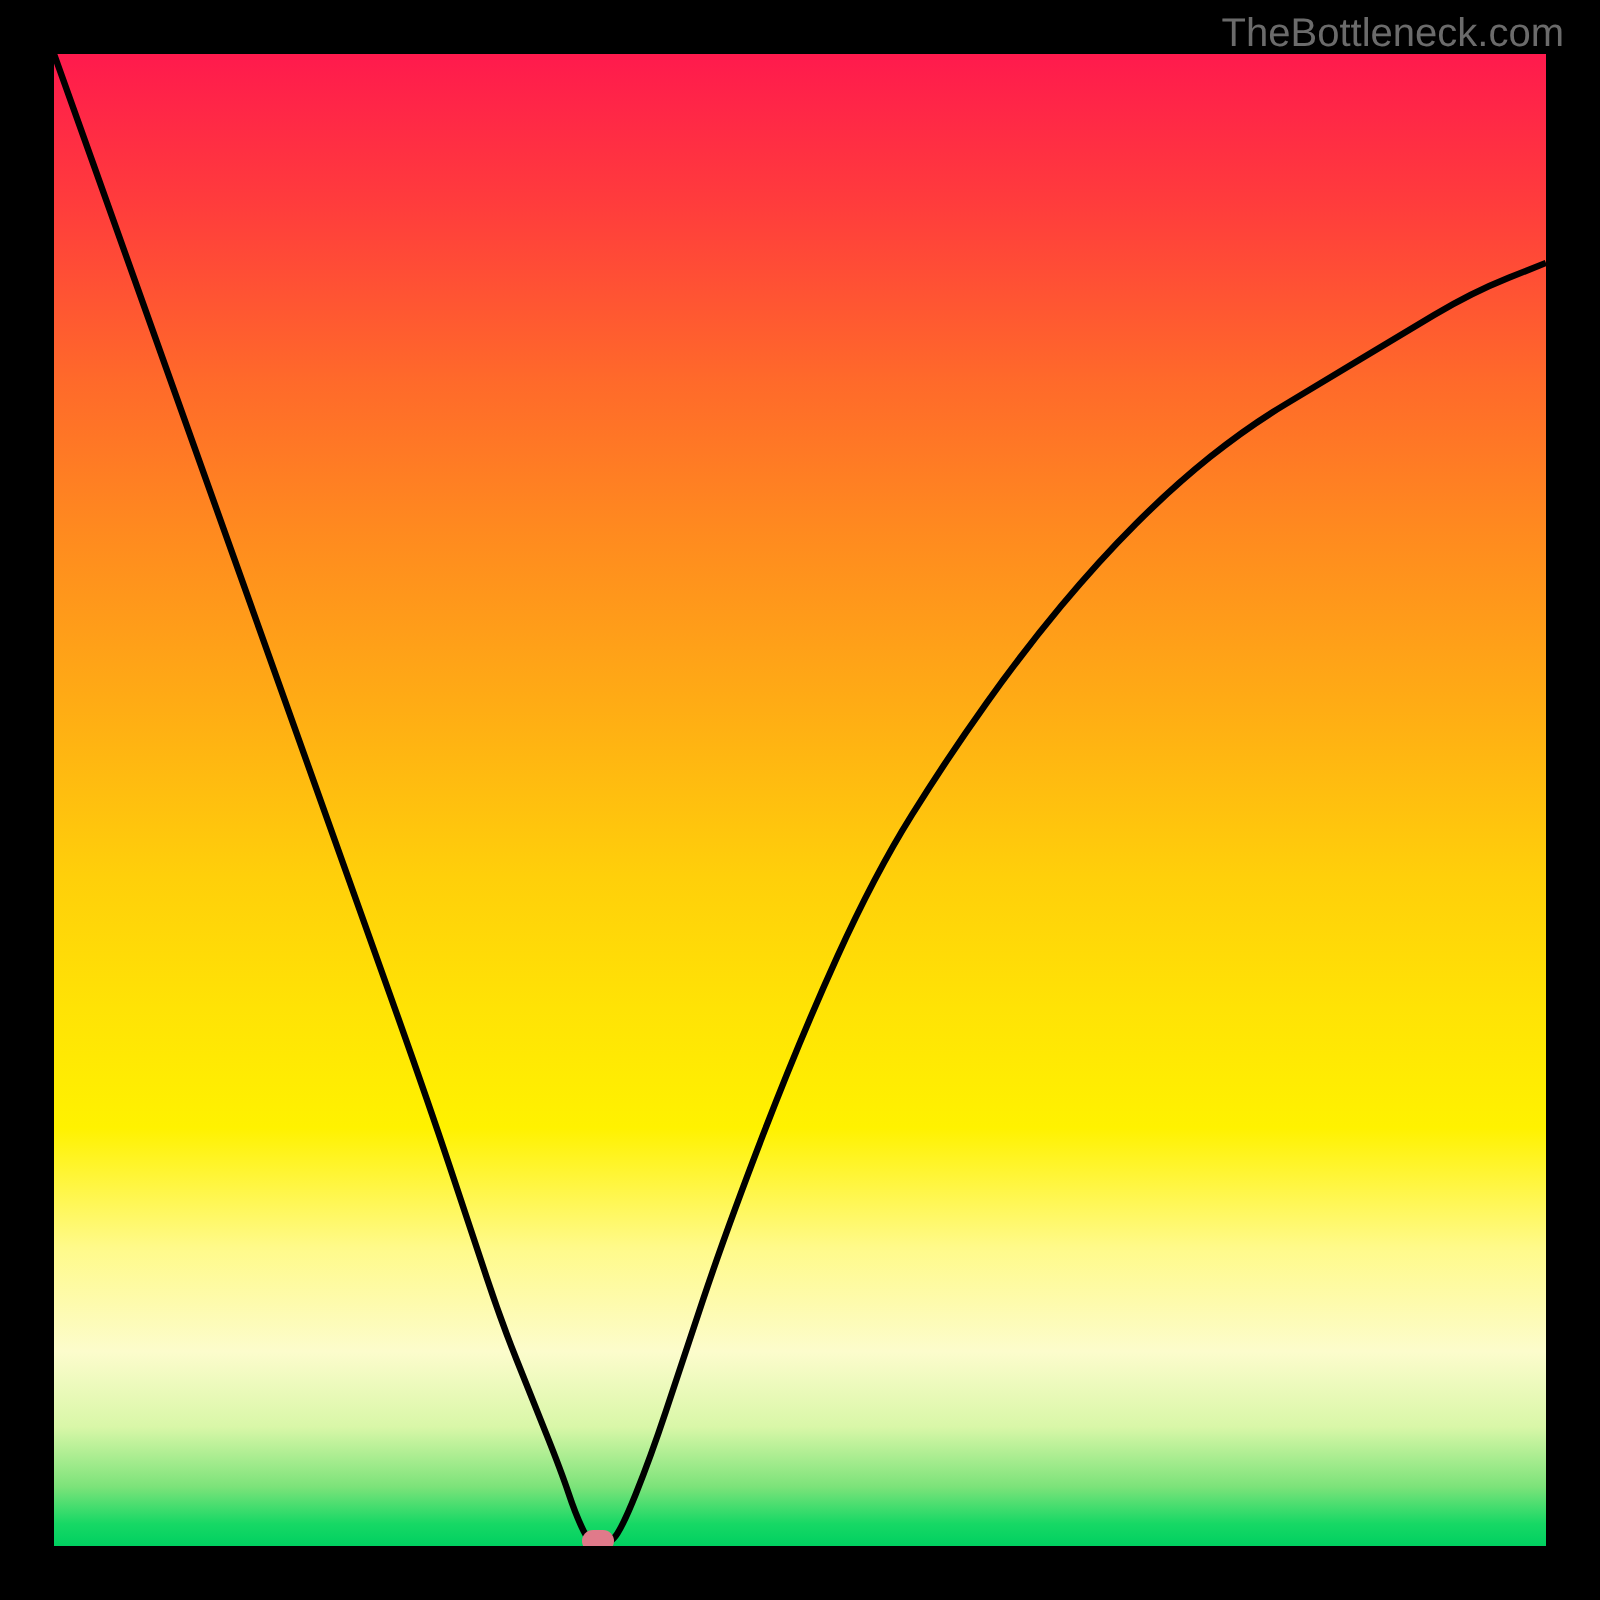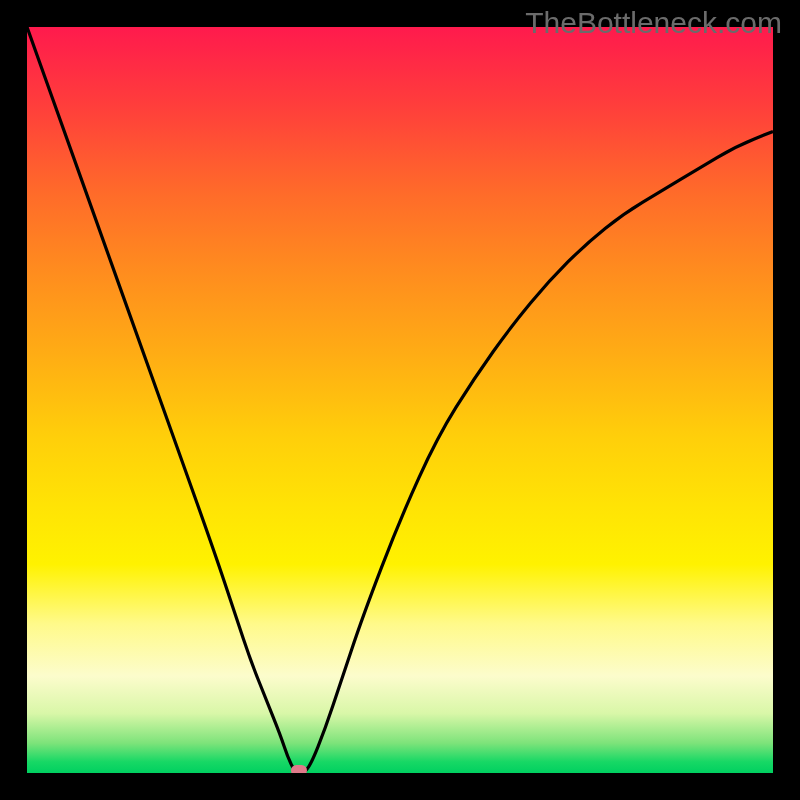--- a/index.html
+++ b/index.html
@@ -8,21 +8,21 @@
     height: 800px;
     background: #000;
     position: relative;
     font-family: Arial, sans-serif;
   }
   .watermark {
     position: absolute;
     top: 6px;
     right: 18px;
     color: #6b6b6b;
-    font-size: 30px;
+    font-size: 20px;
     font-weight: 500;
     z-index: 10;
     text-align: center;
   }
   .plot-area {
     position: absolute;
     left: 27px;
     top: 27px;
     width: 746px;
     height: 746px;

